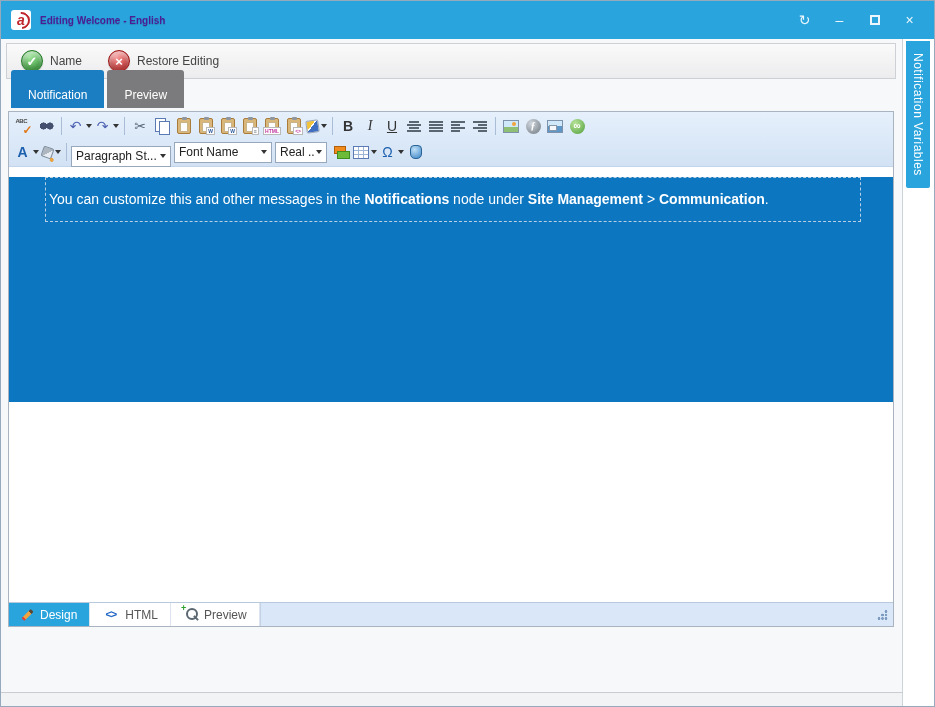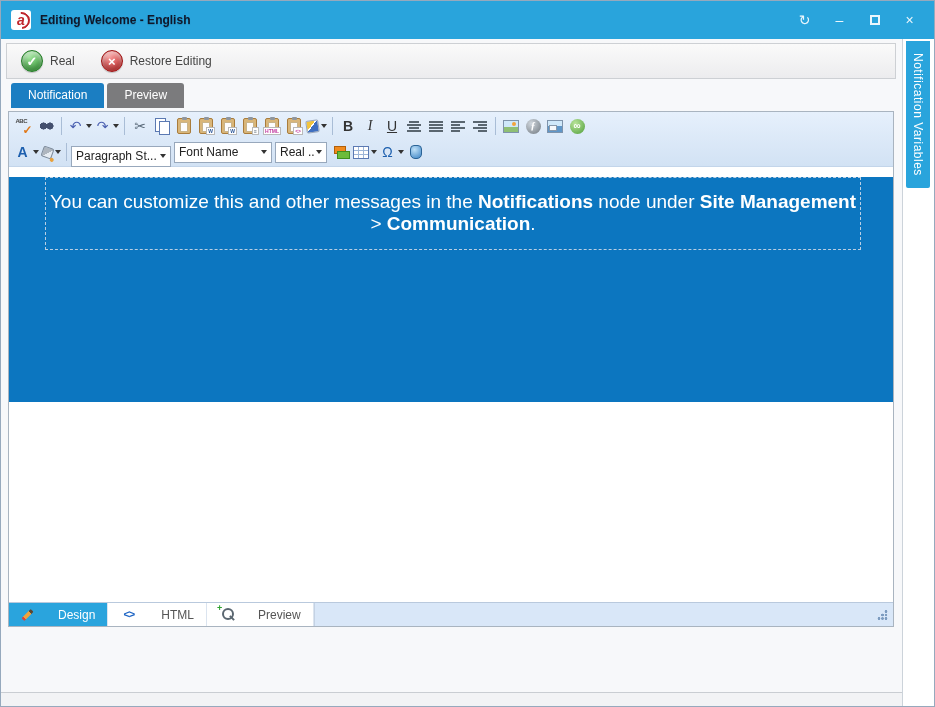--- a/index.html
+++ b/index.html
@@ -6,21 +6,21 @@
   html,body { width:935px; height:707px; }
   body { font-family:"Liberation Sans", sans-serif; background:#dfe3e8; position:relative; }
   .window { position:absolute; inset:0; border:1px solid #96a9bd; background:#f7f8fa; overflow:hidden; }
 
   
   .titlebar { height:38px; background:var(--c-titlebar,#29a4dc); display:flex; align-items:center; padding:0 8px 0 10px; }
   .appicon { width:20px; height:20px; background:#fff; border-radius:3px; display:flex; align-items:center; justify-content:center;
              font-weight:bold; font-style:italic; color:#c0272d; font-size:14px; position:relative; }
   .appicon::after { content:""; position:absolute; width:13px; height:13px; border:2px solid #c0272d;
              border-left-color:transparent; border-bottom-color:transparent; border-radius:50%; transform:rotate(40deg); }
-  .wtitle { color:#0f172a; font-weight:bold; font-size:12px; margin-left:9px; text-shadow:0 1px 1px rgba(0,0,0,.15); }
+  .wtitle { color:#4c1d95; font-weight:bold; font-size:10px; margin-left:9px; text-shadow:0 1px 1px rgba(0,0,0,.15); }
   .wcontrols { margin-left:auto; display:flex; gap:2px; }
   .wbtn { width:33px; height:26px; display:flex; align-items:center; justify-content:center; color:#eaf6fc; font-size:14px; cursor:default; }
   .wbtn.max span { width:10px; height:10px; border:2px solid #eaf6fc; display:block; }
 
   
   .content { position:absolute; top:38px; left:0; right:32px; bottom:0; background:#f7f8fa; display:flex; flex-direction:column; }
   .side { position:absolute; top:38px; right:0; width:32px; bottom:0; background:#ffffff; border-left:1px solid #ccd3da; }
   .vtab { writing-mode:vertical-rl; background:var(--c-side_tab,#29a4dc); color:#fff; font-size:12px;
           padding:12px 5px; margin:2px 0 0 3px; letter-spacing:.5px; border-radius:0 0 2px 2px; }
 
@@ -28,21 +28,21 @@
   .cmdbar { margin:4px 6px 0 5px; height:36px; background:linear-gradient(#fafafa,#ececee); border:1px solid #cdd0d4;
             display:flex; align-items:center; gap:26px; padding-left:14px; }
   .cmdbtn { display:flex; align-items:center; gap:7px; font-size:12px; color:#444; cursor:default; }
   .orb { width:22px; height:22px; border-radius:50%; display:flex; align-items:center; justify-content:center;
          color:#fff; font-weight:bold; font-size:13px; box-shadow:inset 0 -4px 6px rgba(0,0,0,.25), inset 0 3px 4px rgba(255,255,255,.6), 0 1px 1px rgba(0,0,0,.2); }
   .orb.green { background:radial-gradient(circle at 35% 30%, #9fe39b, #2f9e32); border:1px solid #237a26; }
   .orb.red   { background:radial-gradient(circle at 35% 30%, #f59c9c, #cd1f1f); border:1px solid #9c1414; }
 
   
   .tabrow { margin:3px 0 0 10px; height:26px; display:flex; gap:3px; align-items:flex-end; }
-  .tab { padding:5px 17px 6px; font-size:12px; color:#fff; border-radius:3px 3px 0 0; cursor:default; }
+  .tab { padding:18px 17px 6px; font-size:12px; color:#fff; border-radius:3px 3px 0 0; cursor:default; }
   .tab.active { background:var(--c-tab_active,#1b7ec2); }
   .tab.inactive { background:var(--c-tab_inactive,#7b7b7d); }
 
   .flabel { font-size:12px; color:#1b1b1b; margin:5px 0 2px 10px; }
   .subject-input { margin-left:8px; width:650px; height:22px; border:1px solid #c3c9cf; background:#fff;
                    font-family:"Liberation Sans", sans-serif; font-size:13px; color:#222; padding:0 6px; }
 
   
   .editor { margin:3px 8px 0 7px; height:516px; border:1px solid #a9b4c0; background:#fff; display:flex; flex-direction:column; }
   .edtb { background:linear-gradient(#e6f0fc,#d2e2f4); border-bottom:1px solid #c3d5ea; padding:1px 4px; }
@@ -108,27 +108,27 @@
 
   .combo { background:#fff; border:1px solid #98a8bc; height:21px; display:flex; align-items:center;
            padding:0 4px; font-size:12px; color:#222; margin-right:3px; cursor:default; }
   .combo .combo-label { flex:1; overflow:hidden; white-space:nowrap; }
 
   
   .edcanvas { flex:1; background:#fff; overflow:hidden; }
   .banner { background:var(--c-banner,#0c76c0); height:225px; }
   .block { border:1px dashed #b9cfe4; margin:0 32px 0 36px; color:#fff; }
   .block.head { margin-top:24px; padding:10px 4px 15px; text-align:center; font-size:23px; font-weight:bold; }
-  .block.para { margin-top:10px; padding:13px 3px 14px; font-size:19px; text-align:center; }
+  .block.para { margin-top:10px; padding:13px 3px 14px; font-size:14px; text-align:left; }
   .block.para b { font-weight:bold; }
 
   
   .edtabs { height:24px; background:#d9e7f8; border-top:1px solid #b9c9dd; display:flex; align-items:stretch; }
   .edtabs .tabgroup { display:flex; background:#fff; border-right:1px solid #c4d2e4; }
-  .edtab { display:flex; align-items:center; gap:24px; font-size:12px; color:#555; padding:0 12px; border-right:1px solid #dbe4ef; cursor:default; }
+  .edtab { display:flex; align-items:center; gap:6px; font-size:12px; color:#555; padding:0 12px; border-right:1px solid #dbe4ef; cursor:default; }
   .edtab.active { background:var(--c-design_tab,#2aa4dd); color:#fff; }
   .edtab .cg { color:#1b63c4; font-weight:bold; font-size:11px; letter-spacing:-1px; }
   .grip { margin-left:auto; align-self:center; margin-right:5px; width:11px; height:11px;
      background:radial-gradient(circle at 9px 2.5px,#7d9cc0 1.2px,transparent 1.6px),
                 radial-gradient(circle at 9px 6px,#7d9cc0 1.2px,transparent 1.6px),
                 radial-gradient(circle at 9px 9.5px,#7d9cc0 1.2px,transparent 1.6px),
                 radial-gradient(circle at 5.5px 6px,#7d9cc0 1.2px,transparent 1.6px),
                 radial-gradient(circle at 5.5px 9.5px,#7d9cc0 1.2px,transparent 1.6px),
                 radial-gradient(circle at 2px 9.5px,#7d9cc0 1.2px,transparent 1.6px); }
 
@@ -150,21 +150,21 @@
         </span>
         <span class="wbtn">×</span>
       </span>
   </div>
 
   <div class="content">
 
     <div class="cmdbar">
       <span class="cmdbtn">
         <span class="orb green">✓</span>
-        <span>Real</span>
+        <span>Name</span>
       </span>
       <span class="cmdbtn">
         <span class="orb red">×</span>
         <span>Restore Editing</span>
       </span>
     </div>
 
     <div class="tabrow">
         <span class="tab active">Notification</span>
         <span class="tab inactive">Preview</span>

